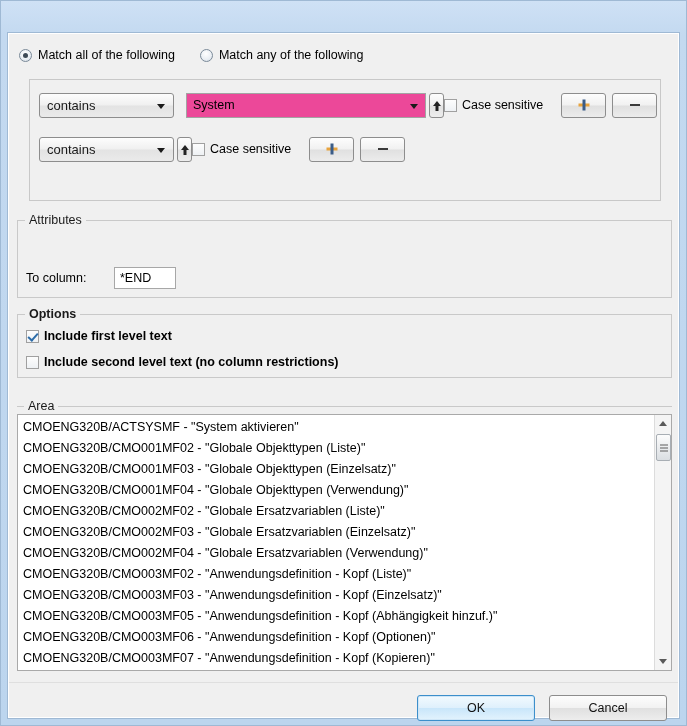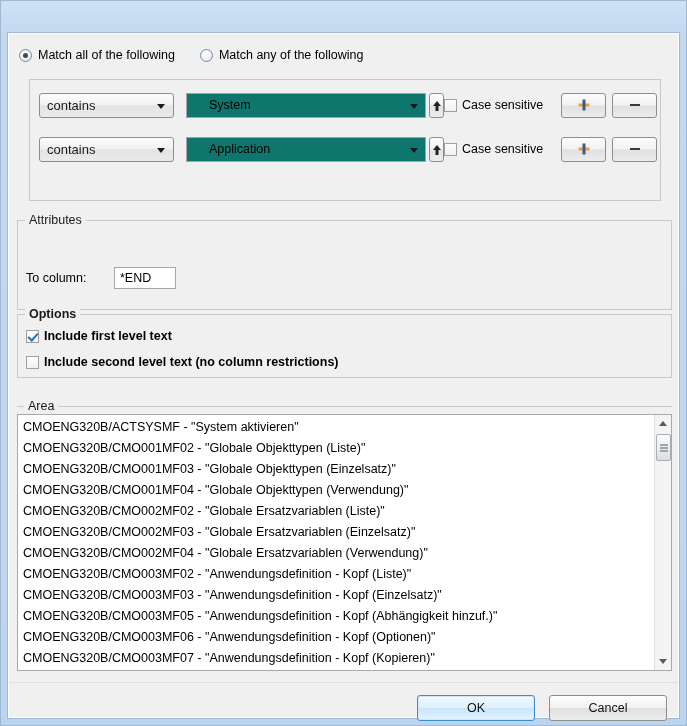--- a/index.html
+++ b/index.html
@@ -212,25 +212,25 @@
     border-right: 4px solid transparent;
     border-top: 5px solid #1a1a1a;
   }
 
   .textcombo {
     position: relative;
     width: 240px;
     height: 25px;
     box-sizing: border-box;
     border: 1px solid #a3a3a3;
-    background: #0f766e;
+    background: #ec4899;
     font-size: 12.5px;
     color: #000;
     line-height: 23px;
-    padding-left: 22px;
+    padding-left: 6px;
     margin-left: 12px;
     cursor: text;
     flex: none;
     overflow: hidden;
     white-space: nowrap;
   }
   .textcombo .arr {
     position: absolute;
     right: 7px; top: 10px;
     width: 0; height: 0;
@@ -352,21 +352,21 @@
     position: absolute;
     top: -8px;
     left: 7px;
     padding: 0 4px;
     background: #f0f0f0;
     font-size: 12.5px;
     color: #1a1a1a;
     white-space: nowrap;
   }
 
-  #attributes-group { left: 8px; top: 186px; width: 655px; height: 90px; padding-left: 48px; }
+  #attributes-group { left: 8px; top: 186px; width: 655px; height: 78px; padding-left: 48px; }
   #options-group    { left: 8px; top: 280px; width: 655px; height: 64px; font-weight: bold; }
   #area-group       { left: 8px; top: 372px; width: 655px; height: 270px; border-bottom: none; border-left: none; border-right: none; }
 
   .attr-row {
     position: absolute;
     display: flex;
     align-items: center;
     left: 8px;
   }
   .attr-row.a1 { top: 15px; }
@@ -567,24 +567,20 @@
           <span class="plus-g"></span>
         </div>
         <div class="pm-btn minus">
           <span class="minus-g"></span>
         </div>
       </div>
 
       <div class="crit-row r2">
         <div class="combo">
           <span>contains</span>
-          <span class="arr"></span>
-        </div>
-        <div class="textcombo">
-          <span>Application</span>
           <span class="arr"></span>
         </div>
         <div class="arrow-btn">
           <span class="glyph"></span>
           <span class="stem"></span>
         </div>
         <div class="checkbox">
           <span class="box"></span>
           <span class="lbl">Case sensitive</span>
         </div>

